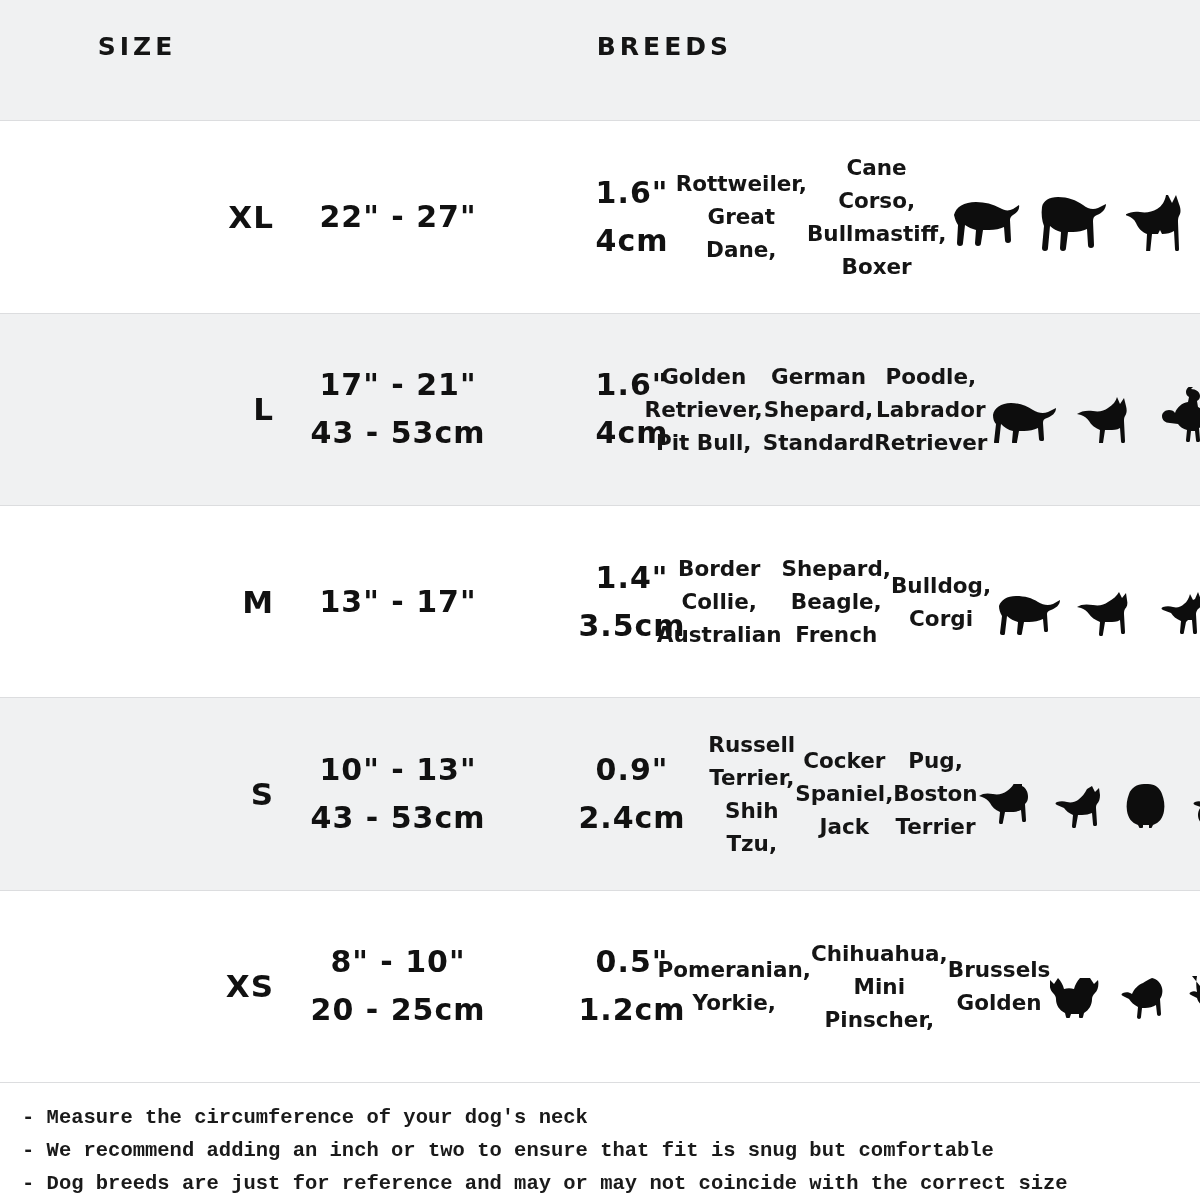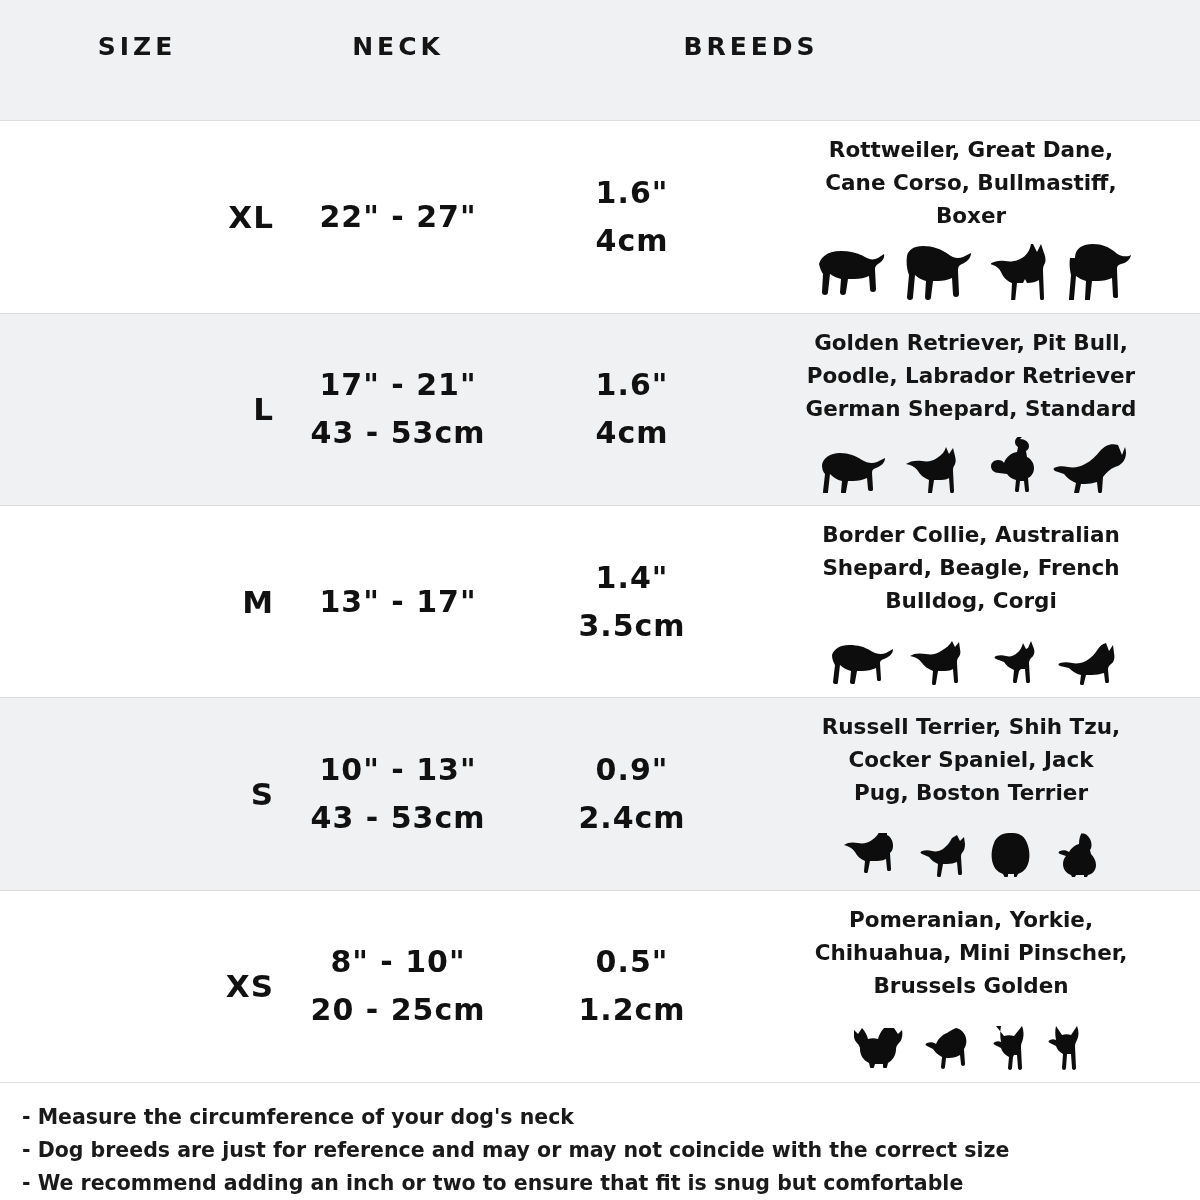--- a/index.html
+++ b/index.html
@@ -27,21 +27,21 @@
     font-weight: bold;
     font-size: 25px;
     letter-spacing: 4px;
     text-align: center;
     line-height: 42px;
     color: #151515;
   }
   .col-size   { width: 274px; }
   .col-neck   { width: 248px; }
   .col-width  { width: 220px; }
-  .col-breeds { width: 458px; }
+  .col-breeds { width: 458px; text-align: right; }
 
   .row {
     display: flex;
     align-items: center;
     height: 196px;
     border-top: 1px solid #dcdddf;
   }
   .row.shade  { background: #f0f1f2; }
   .row.plain  { background: #ffffff; }
 
@@ -64,21 +64,21 @@
     width: 220px;
     text-align: center;
     font-weight: bold;
     font-size: 30px;
     line-height: 48px;
     letter-spacing: 1px;
   }
   .cell-breeds {
     width: 458px;
     display: flex;
-    flex-direction: column;
+    flex-direction: row;
     align-items: center;
     justify-content: center;
   }
   .breed-text {
     font-weight: bold;
     font-size: 21.5px;
     line-height: 33px;
     text-align: center;
     max-width: 360px;
     color: #151515;
@@ -91,37 +91,37 @@
     margin-top: 6px;
     height: 62px;
   }
   .silhouettes svg { display: block; }
 
   .notes {
     border-top: 1px solid #dcdddf;
     padding: 18px 0 0 22px;
     flex: 1;
     background: #ffffff;
+    font-family: Liberation Mono, monospace;
   }
   .note {
     font-weight: bold;
     font-size: 20.5px;
     line-height: 33px;
     color: #1a1a1a;
     white-space: nowrap;
   }
 </style>
 </head>
 <body>
 
 <div class="chart">
 
   <div class="header-row">
     <div class="header-cell col-size">SIZE</div>
-    <div class="header-cell col-neck">NECK</div>
     <div class="header-cell col-breeds">BREEDS</div>
   </div>
 
   <div class="row plain">
     <div class="cell-size">XL</div>
     <div class="cell-neck">
       <div>22" - 27"</div>
     </div>
     <div class="cell-width">
       <div>1.6"</div>
@@ -160,22 +160,22 @@
     <div class="cell-neck">
       <div>17" - 21"</div>
       <div>43 - 53cm</div>
     </div>
     <div class="cell-width">
       <div>1.6"</div>
       <div>4cm</div>
     </div>
     <div class="cell-breeds">
       <div class="breed-text">Golden Retriever, Pit Bull,</div>
+      <div class="breed-text">German Shepard, Standard</div>
       <div class="breed-text">Poodle, Labrador Retriever</div>
-      <div class="breed-text">German Shepard, Standard</div>
       <div class="silhouettes">
         <span>
           <svg width="72" height="48" viewBox="0 0 72 48">
               <path fill="#0d0d0d" d="M6 20c1-7 8-12 18-12 9 0 16 3 22 7 5 3 10 4 15 2l8-4c0 5-4 8-9 10-3 1-4 2-4 5l1 16c0 2-1 2-2 2s-3 0-3-2l-1-11c-4 2-9 3-14 3h-5l-2 11c0 2-1 2-2 2s-3 0-3-2l1-11c-5-1-9-4-12-7l-2 18c0 2-1 2-2 2s-3 0-3-2l2-18c-2-2-3-5-3-9z"></path>
             </svg>
         </span>
         <span>
           <svg width="66" height="48" viewBox="0 0 66 48">
               <path fill="#0d0d0d" d="M44 2l3 7 4-6 2 8c1 4 1 7-1 10-1 2-1 3-1 5l1 20c0 2-1 2-2 2s-2 0-2-2l-1-13c-3 2-7 2-11 2h-4l-2 13c0 2-1 2-2 2s-2 0-2-2l1-13c-5-2-9-5-11-9-2-3-5-5-8-6l-4-1c4-3 10-4 16-3 6 1 11 0 15-3 5-3 8-7 9-11z"></path>
             </svg>
@@ -305,17 +305,17 @@
           <svg width="44" height="46" viewBox="0 0 44 46">
               <path fill="#0d0d0d" d="M12 2l6 9c3-1 6-1 9 0l6-9c2 5 2 10 0 14-1 2-2 4-2 6l1 22c0 1-1 2-2 2s-2-1-2-2l-1-14h-4l-1 14c0 1-1 2-2 2s-2-1-2-2l1-14c-4-2-6-5-7-8l-6-3c-2-1-2-2 0-3 2-1 4-1 6 0-1-5-1-10 0-14z"></path>
             </svg>
         </span>
       </div>
     </div>
   </div>
 
   <div class="notes">
     <div class="note">- Measure the circumference of your dog's neck</div>
+    <div class="note">- We recommend adding an inch or two to ensure that fit is snug but comfortable</div>
     <div class="note">- Dog breeds are just for reference and may or may not coincide with the correct size</div>
-    <div class="note">- We recommend adding an inch or two to ensure that fit is snug but comfortable</div>
   </div>
 
 </div>
 
 </body></html>

